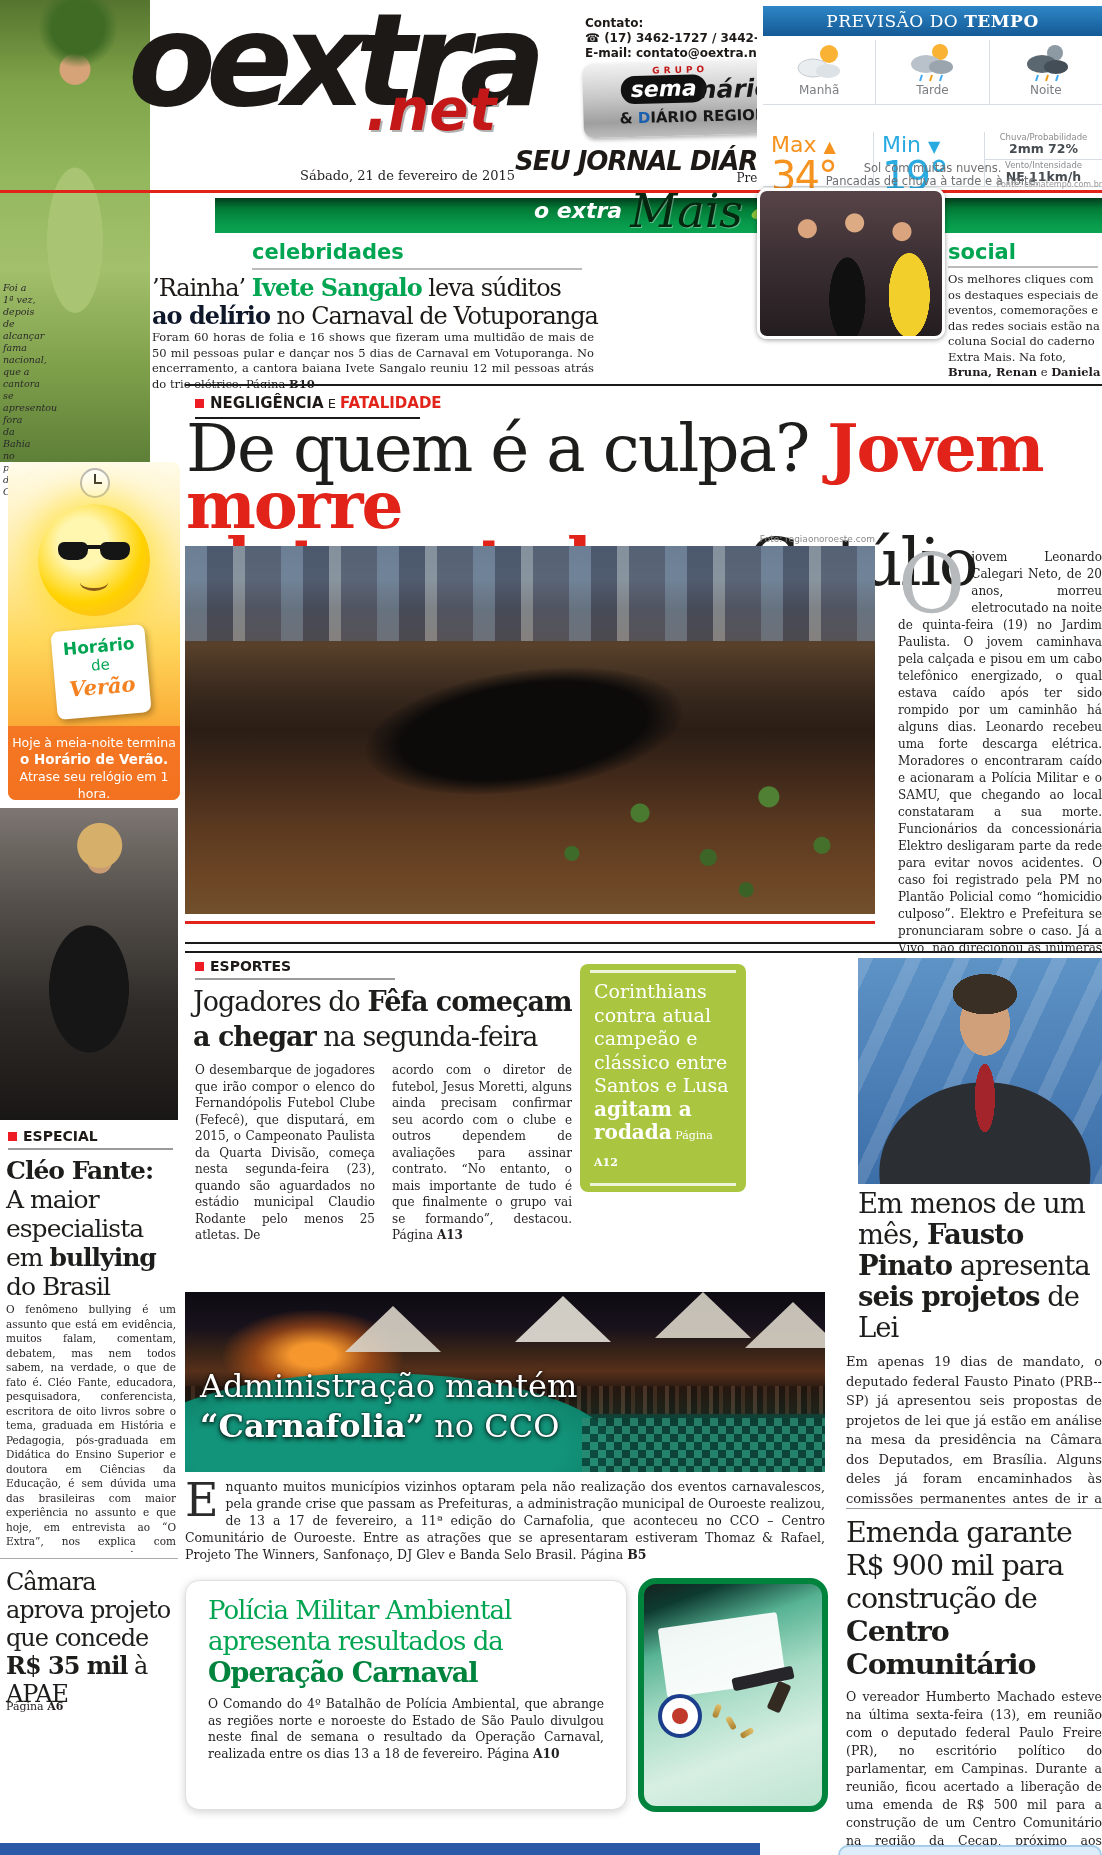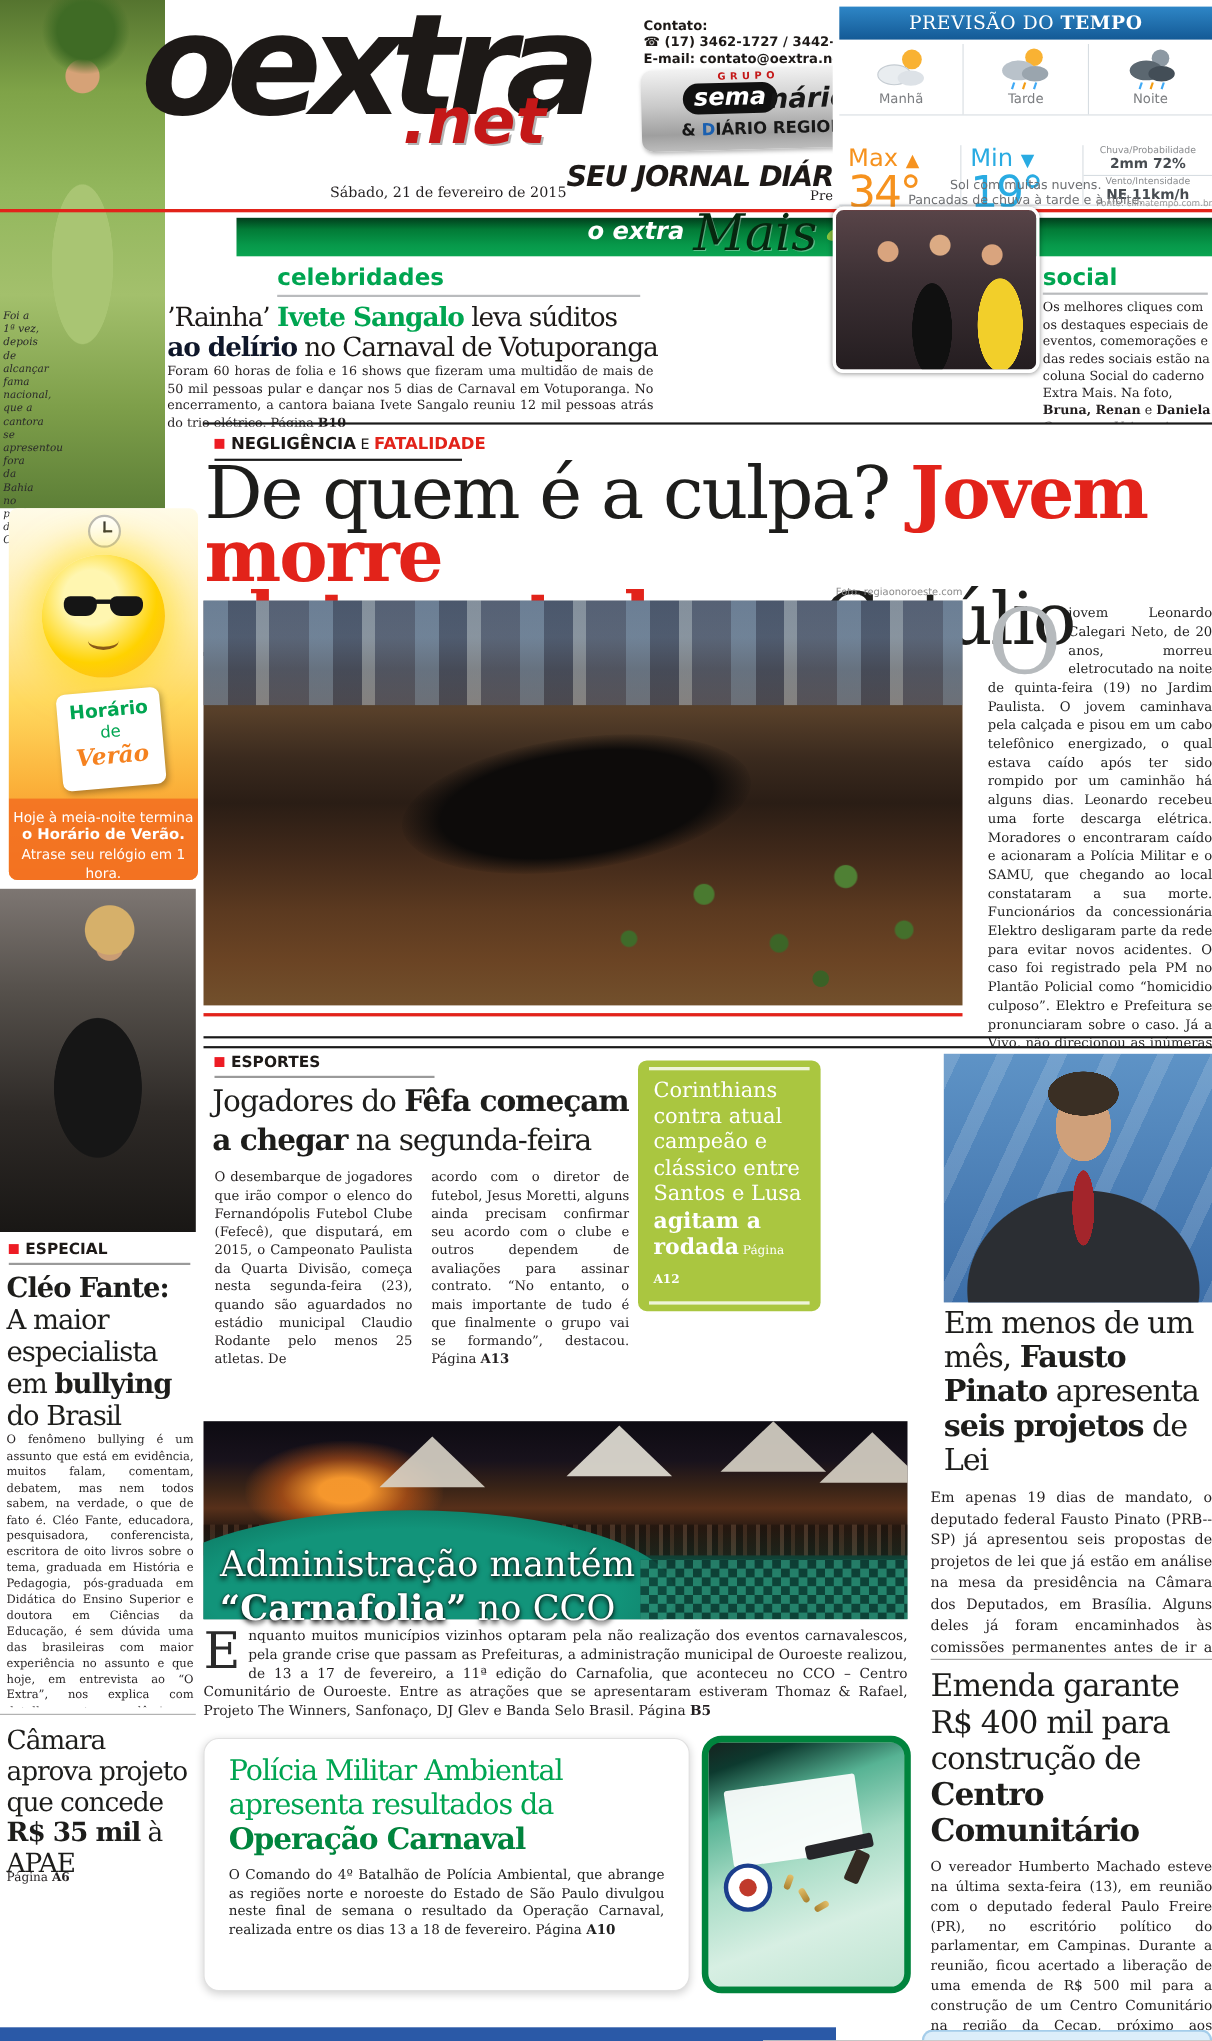--- a/index.html
+++ b/index.html
@@ -205,21 +205,21 @@
   .tent{position:absolute;width:0;height:0;border-left:48px solid transparent;border-right:48px solid transparent;
     border-bottom:46px solid #d9d4c8;opacity:.9;}
   .glow{position:absolute;left:6%;top:10%;width:180px;height:90px;
     background:radial-gradient(ellipse at 50% 50%, rgba(255,157,46,.95) 0 18%, rgba(255,110,20,.45) 45%, rgba(255,110,20,0) 72%);}
   .crowd{position:absolute;left:0;top:52%;width:100%;height:16%;opacity:.65;
     background:repeating-linear-gradient(90deg,#1a120c 0 6px,#4a3122 6px 10px,#22160e 10px 18px,#5a4030 18px 22px);}
   .pool{position:absolute;left:-8%;bottom:-30%;width:75%;height:85%;border-radius:50%;
     background:radial-gradient(ellipse at 50% 50%, #12947a 0 55%, #0d7a64 80%, rgba(13,122,100,0) 95%);}
   .checker{position:absolute;right:0;bottom:0;width:38%;height:30%;opacity:.8;
     background:repeating-conic-gradient(#0d3b32 0% 25%, #2a8a72 0% 50%);background-size:16px 16px;}
-  .carna-ovl{left:200px;top:1402px;width:520px;color:#fff;font-size:32px;line-height:40px;
+  .carna-ovl{left:200px;top:1366px;width:520px;color:#fff;font-size:32px;line-height:40px;
     text-shadow:0 2px 5px rgba(0,0,0,.9), 0 0 2px rgba(0,0,0,.8);}
   .carna-body{left:185px;top:1478px;width:640px;height:90px;font-size:12.5px;line-height:17px;}
 
   
   .pol-card{left:185px;top:1580px;width:442px;height:230px;background:#fff;border:1px solid #e0e0e0;
     border-radius:14px;box-shadow:0 2px 8px rgba(0,0,0,.18);box-sizing:border-box;padding:14px 22px;}
   .pol-hl{font-size:26px;line-height:31px;color:#00a551;letter-spacing:-1px;}
   .pol-hl .dark{color:#00843d;font-weight:bold;font-size:27px;}
   .pol-body{margin-top:8px;font-size:12.3px;line-height:16.5px;color:#222;}
   .pol-photo{left:638px;top:1578px;width:190px;height:234px;border:6px solid #00843d;border-radius:18px;
@@ -415,21 +415,21 @@
 
   <div class="abs cor-box">
     <span class="cor-text"><span>Corinthians contra atual campeão e clássico entre Santos e Lusa </span><span class="cor-bold">agitam a rodada</span><span class="cor-page"> Página </span><span class="cor-page b">A12</span></span>
   </div>
 
   <div class="abs fausto-photo"></div>
   <div class="abs fausto-hl"><span>Em menos de um mês, </span><span class="b">Fausto Pinato</span><span> apresenta </span><span class="b">seis projetos</span><span> de Lei</span></div>
   <div class="abs fausto-body clip just"><span>Em apenas 19 dias de mandato, o deputado federal Fausto Pinato (PRB--SP) já apresentou seis propostas de projetos de lei que já estão em análise na mesa da presidência na Câmara dos Deputados, em Brasília. Alguns deles já foram encaminhados às comissões permanentes antes de ir a plenário. Página </span></div>
   <div class="abs right-divider"></div>
 
-  <div class="abs emenda-hl"><span>Emenda garante R$ 400 mil para construção de </span><span class="b">Centro Comunitário</span></div>
+  <div class="abs emenda-hl"><span>Emenda garante R$ 900 mil para construção de </span><span class="b">Centro Comunitário</span></div>
   <div class="abs emenda-body clip just"><span>O vereador Humberto Machado esteve na última sexta-feira (13), em reunião com o deputado federal Paulo Freire (PR), no escritório político do parlamentar, em Campinas. Durante a reunião, ficou acertado a liberação de uma emenda de R$ 500 mil para a construção de um Centro Comunitário na região da Cecap, próximo aos “predinhos” da CDHU. Página </span></div>
 
   <div class="abs cleo-photo"></div>
   <div class="abs esp-kicker"><span class="ksq"></span><span>ESPECIAL</span></div>
   <div class="abs esp-underline"></div>
   <div class="abs cleo-hl">
     <div class="b">Cléo Fante:</div>
     <div><span>A maior especialista em </span><span class="b">bullying</span><span> do Brasil</span></div>
   </div>
   <div class="abs cleo-body clip just"><span>O fenômeno bullying é um assunto que está em evidência, muitos falam, comentam, debatem, mas nem todos sabem, na verdade, o que de fato é. Cléo Fante, educadora, pesquisadora, conferencista, escritora de oito livros sobre o tema, graduada em História e Pedagogia, pós-graduada em Didática do Ensino Superior e doutora em Ciências da Educação, é sem dúvida uma das brasileiras com maior experiência no assunto e que hoje, em entrevista ao “O Extra”, nos explica com detalhes o tema polêmico e ainda pouco entendido para muitos. Página </span></div>

